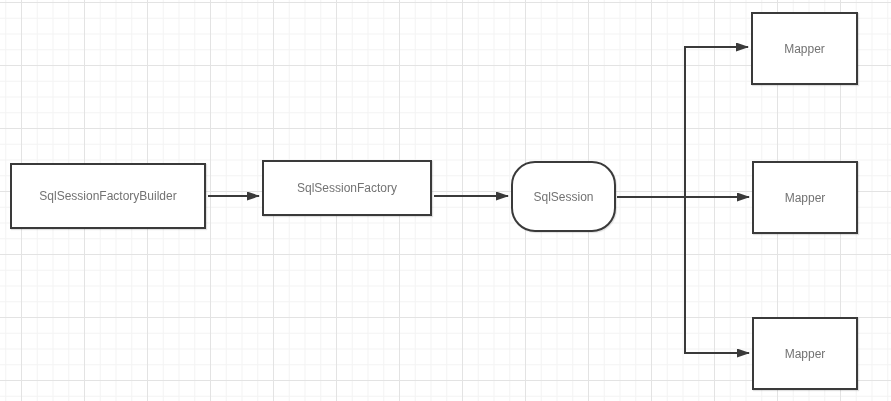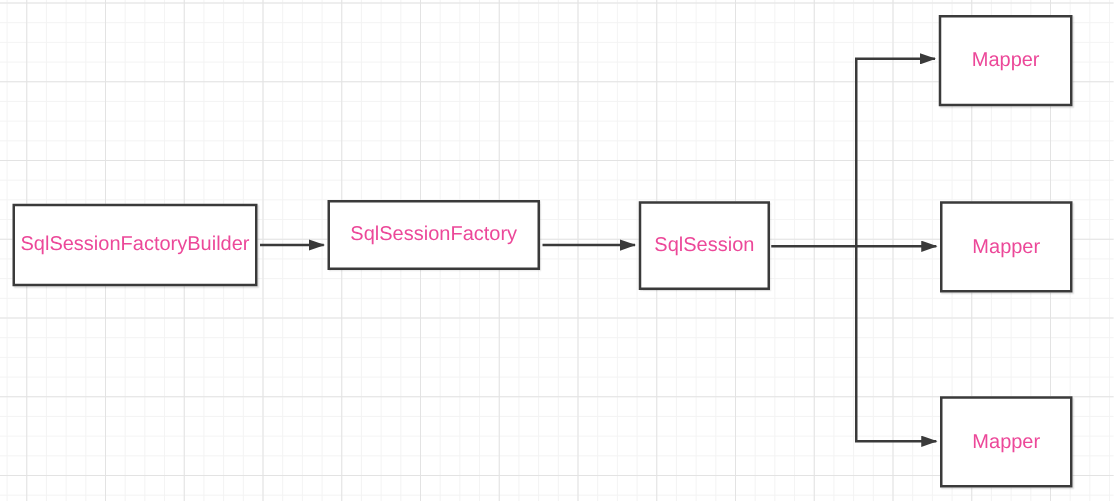--- a/index.html
+++ b/index.html
@@ -28,40 +28,40 @@
     box-sizing: border-box;
     border: 2px solid #3a3a3a;
     background: #ffffff;
     display: flex;
     align-items: center;
     justify-content: center;
     box-shadow: 1px 1px 1px rgba(0,0,0,0.12);
     z-index: 2;
   }
   .node .label {
-    font-size: 16px;
-    color: #ec4899;
+    font-size: 12px;
+    color: #737373;
     white-space: nowrap;
     text-align: center;
   }
   .edges {
     position: absolute;
     left: 0;
     top: 0;
     z-index: 1;
   }
   .edges line, .edges polyline {
     stroke: #3a3a3a;
     stroke-width: 2;
     fill: none;
   }
   
   #node-0 { left: 10px;  top: 163px; width: 196px; height: 66px; }
   #node-1 { left: 262px; top: 160px; width: 170px; height: 56px; }
-  #node-2 { left: 511px; top: 161px; width: 105px; height: 71px; }
+  #node-2 { left: 511px; top: 161px; width: 105px; height: 71px; border-radius: 24px; }
   #node-3 { left: 751px; top: 12px;  width: 107px; height: 73px; }
   #node-4 { left: 752px; top: 161px; width: 106px; height: 73px; }
   #node-5 { left: 752px; top: 317px; width: 106px; height: 73px; }
 </style>
 </head>
 <body>
 
 <div class="canvas">
 
   <svg class="edges" width="891" height="401">

